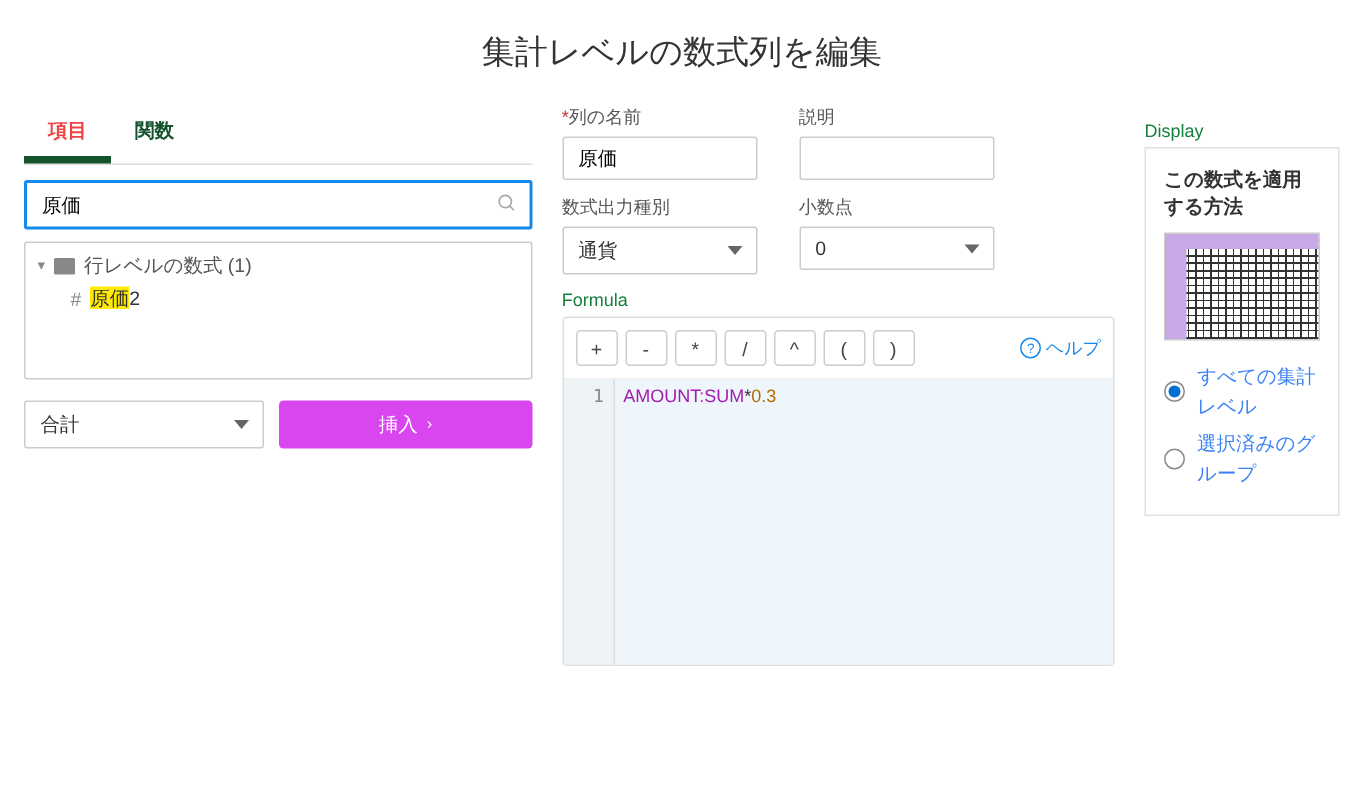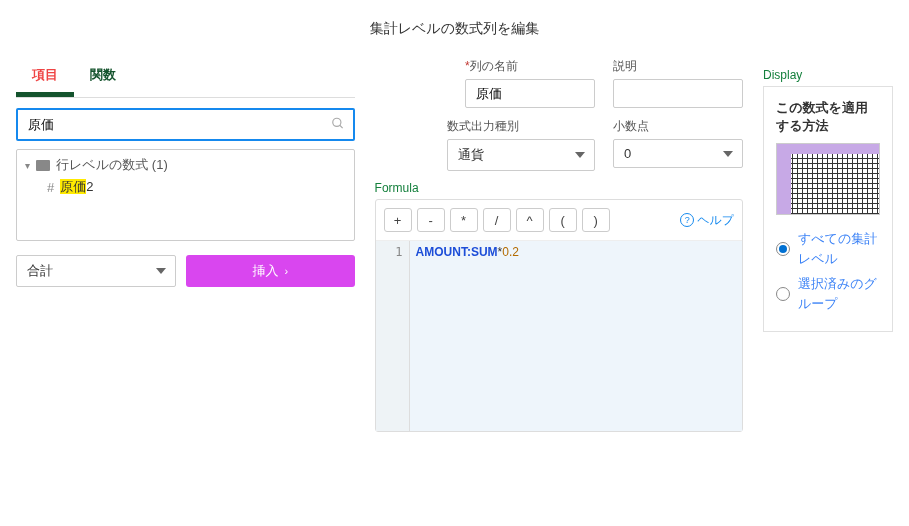--- a/index.html
+++ b/index.html
@@ -1,18 +1,18 @@
 <!DOCTYPE html>
 <html><head>
   <meta charset="utf-8">
   <style>
     * { box-sizing: border-box; margin: 0; padding: 0; font-family: Arial, "Hiragino Kaku Gothic ProN", "Meiryo", sans-serif; }
     body { background: #fff; color: #333; font-size: 13px; }
     .container { width: 909px; padding: 10px 16px; }
-    .page-title { text-align: center; font-size: 14px; font-weight: normal; color: #333; padding: 10px 0 20px; }
+    .page-title { text-align: center; font-size: 22px; font-weight: normal; color: #333; padding: 10px 0 20px; }
     .main { display: flex; gap: 20px; }
     .left-panel { width: 340px; }
     .center-panel { width: 370px; }
     .right-panel { flex: 1; }
 
     
     .tabs { border-bottom: 1px solid #ddd; display: flex; margin-bottom: 10px; }
     .tab { padding: 8px 16px; cursor: pointer; color: #14532d; font-weight: bold; }
     .tab.active { color: #ef4444; border-bottom: 5px solid #14532d; font-weight: bold; }
 
@@ -32,38 +32,38 @@
 
     
     .agg-row { display: flex; gap: 10px; margin-top: 14px; }
     .select { position: relative; width: 160px; }
     .select select, .select-box { width: 100%; border: 1px solid #ccc; background: #fff; padding: 6px 28px 6px 10px; font-size: 13px; border-radius: 2px; appearance: none; cursor: pointer; }
     .select::after { content: ""; position: absolute; right: 10px; top: 50%; width: 0; height: 0; border-left: 5px solid transparent; border-right: 5px solid transparent; border-top: 6px solid #666; transform: translateY(-50%); pointer-events: none; }
     .insert-btn { flex: 1; background: #d946ef; color: #fff; border: none; border-radius: 3px; font-size: 13px; cursor: pointer; display: flex; align-items: center; justify-content: center; gap: 6px; }
     .insert-btn .chev-r { font-size: 11px; }
 
     
-    .field-row { display: flex; gap: 18px; margin-bottom: 10px; justify-content: flex-end; }
+    .field-row { display: flex; gap: 28px; margin-bottom: 10px; }
     .field { display: flex; flex-direction: column; gap: 4px; }
     .field-label { font-size: 12px; color: #555; }
     .req { color: #c23934; }
     .text-input { border: 1px solid #ccc; padding: 6px 10px; font-size: 13px; border-radius: 2px; width: 130px; }
 
     
     .section-label { font-size: 12px; color: #15803d; margin: 10px 0 4px; }
     .formula-box { border: 1px solid #ddd; border-radius: 3px; }
     .formula-toolbar { display: flex; align-items: center; gap: 5px; padding: 8px; border-bottom: 1px solid #eee; }
     .op-btn { width: 28px; height: 24px; border: 1px solid #ccc; background: #fff; border-radius: 3px; cursor: pointer; font-size: 13px; color: #444; display: flex; align-items: center; justify-content: center; }
     .help-link { margin-left: auto; color: #1589ee; font-size: 12px; cursor: pointer; display: flex; align-items: center; gap: 3px; }
     .help-icon { width: 14px; height: 14px; border: 1px solid #1589ee; border-radius: 50%; display: inline-flex; align-items: center; justify-content: center; font-size: 9px; color: #1589ee; }
     .code-editor { display: flex; min-height: 190px; }
     .gutter { width: 34px; background: #eef3f6; border-right: 1px solid #ddd; text-align: right; padding: 4px 6px 0 0; color: #888; font-family: monospace; font-size: 12px; }
     .code-area { flex: 1; padding: 4px 6px; font-family: monospace; font-size: 12px; background: #eef5fb; }
     .code-line { white-space: pre; }
-    .tok-ident { color: #1d4ed8; font-weight: bold; }
+    .tok-ident { color: #a21caf; }
     .tok-num { color: #b36b00; }
 
     
     .display-box { border: 1px solid #e0e0e0; border-radius: 0; padding: 12px; margin-top: 2px; }
     .display-title { font-size: 13px; color: #333; margin-bottom: 8px; font-weight: bold; }
     .chart-preview { width: 104px; height: 72px; border: 1px solid #ccc; margin: 8px auto 14px; background:
       repeating-linear-gradient(0deg, #333 0 1px, transparent 1px 5px),
       repeating-linear-gradient(90deg, #333 0 1px, transparent 1px 5px);
       position: relative; }
     .chart-preview::before { content: ""; position: absolute; left: 0; top: 0; bottom: 0; width: 14px; background: linear-gradient(#c7a9e6,#c7a9e6); }
@@ -130,21 +130,21 @@
         </div>
         <div class="field">
           <label class="field-label">説明</label>
           <input class="text-input" value="" style="">
         </div>
       </div>
 
       <div class="field-row">
         <div class="field">
           <label class="field-label">数式出力種別</label>
-          <div class="select" style="width:148px">
+          <div class="select" style="width:130px">
             <div class="select-box">通貨</div>
           </div>
         </div>
         <div class="field">
           <label class="field-label">小数点</label>
           <div class="select" style="width:130px">
             <div class="select-box">0</div>
           </div>
         </div>
       </div>
@@ -160,21 +160,21 @@
           <button class="op-btn">(</button>
           <button class="op-btn">)</button>
           <a class="help-link">
             <span class="help-icon">?</span>
             <span>ヘルプ</span>
           </a>
         </div>
         <div class="code-editor">
           <div class="gutter">1</div>
           <div class="code-area">
-            <div class="code-line"><span class="tok-ident">AMOUNT:SUM</span><span>*</span><span class="tok-num">0.2</span></div>
+            <div class="code-line"><span class="tok-ident">AMOUNT:SUM</span><span>*</span><span class="tok-num">0.3</span></div>
           </div>
         </div>
       </div>
     </div>
 
     <div class="right-panel">
       <div class="section-label">Display</div>
       <div class="display-box">
         <div class="display-title">この数式を適用する方法</div>
         <div class="chart-preview"></div>

